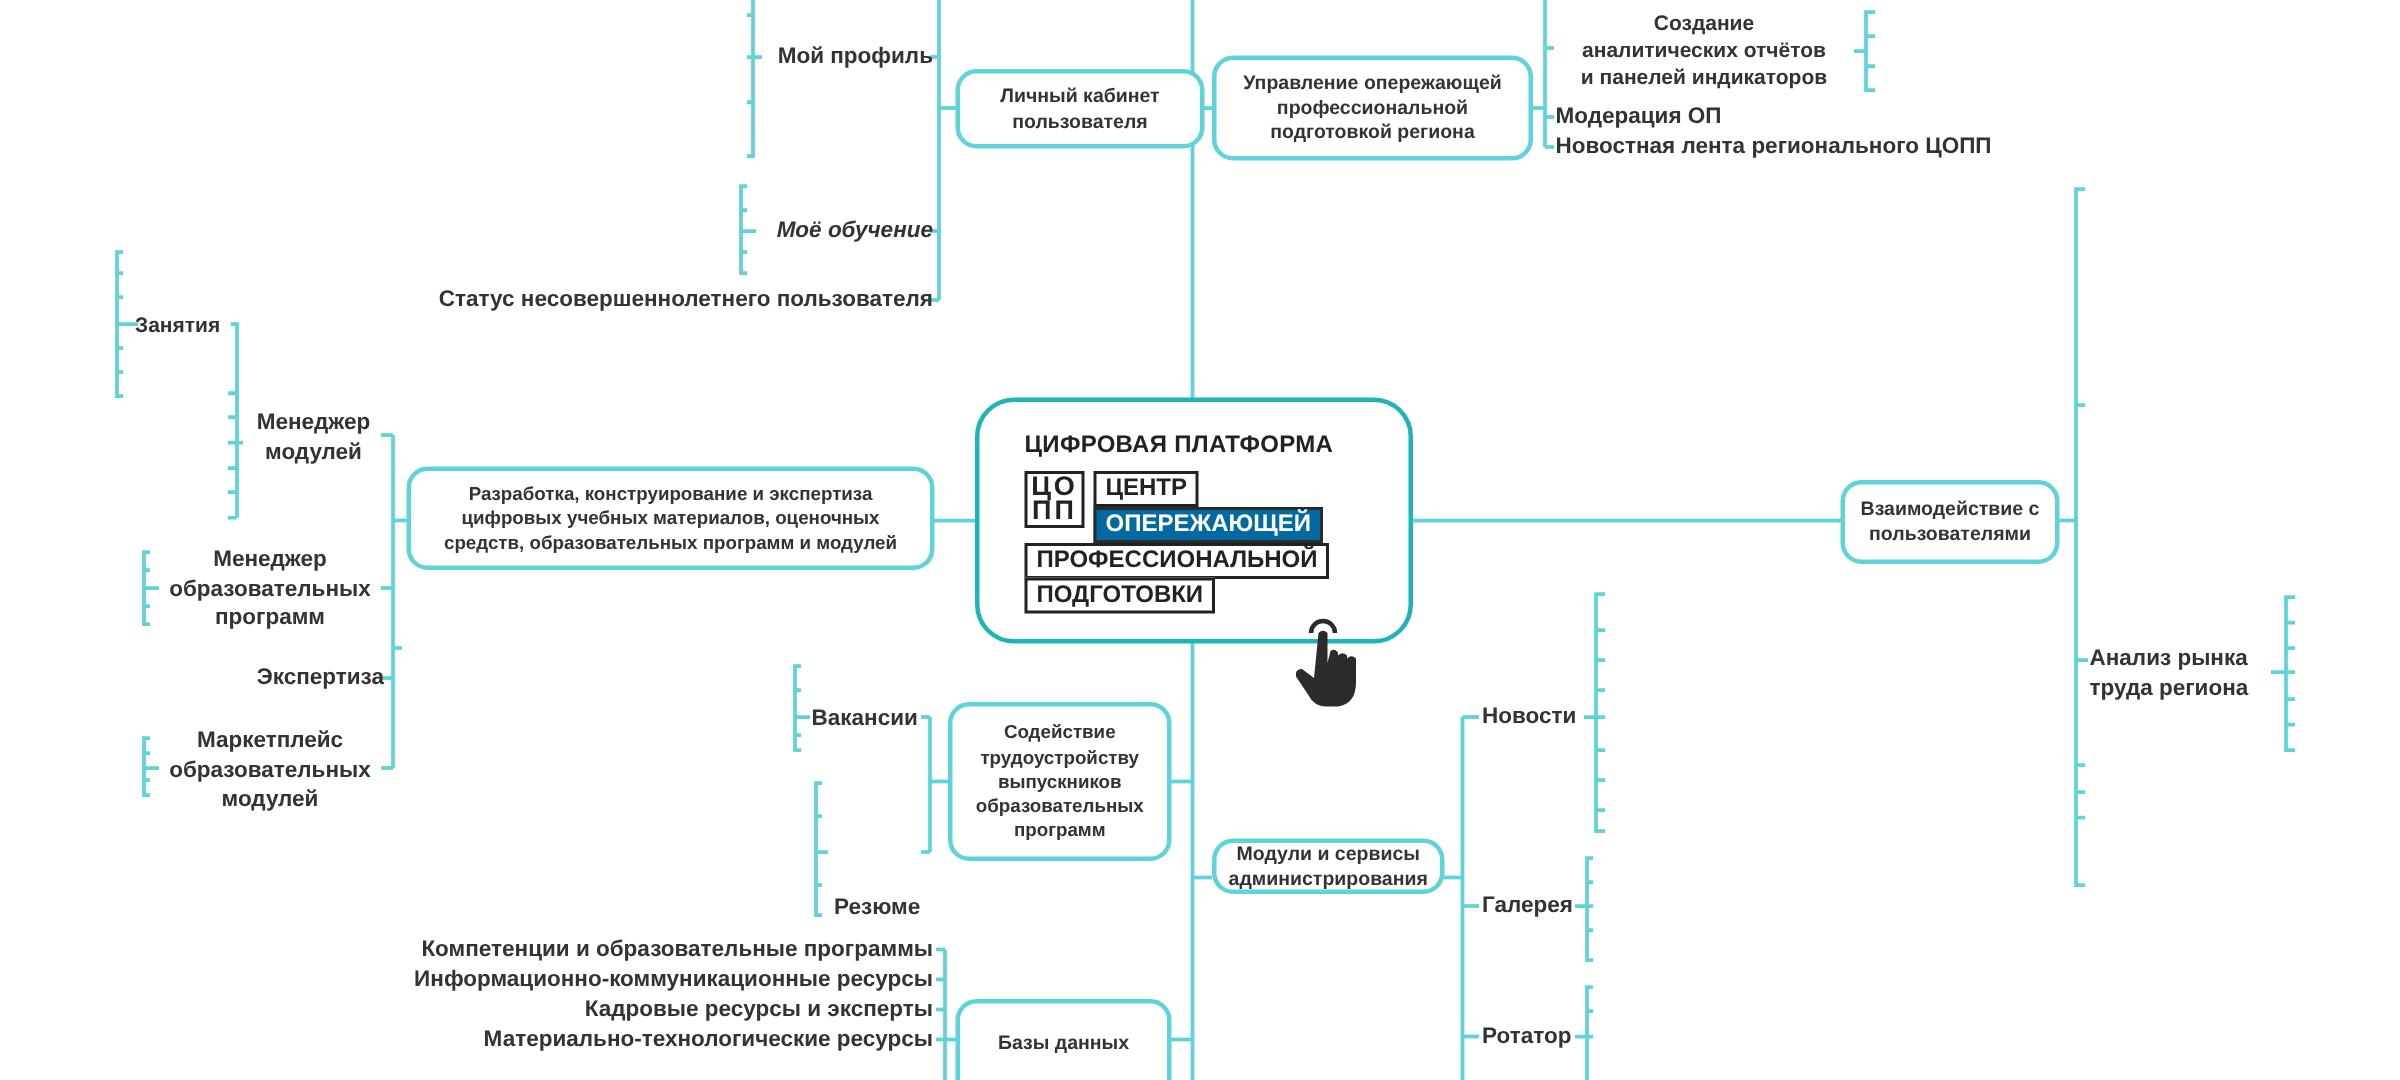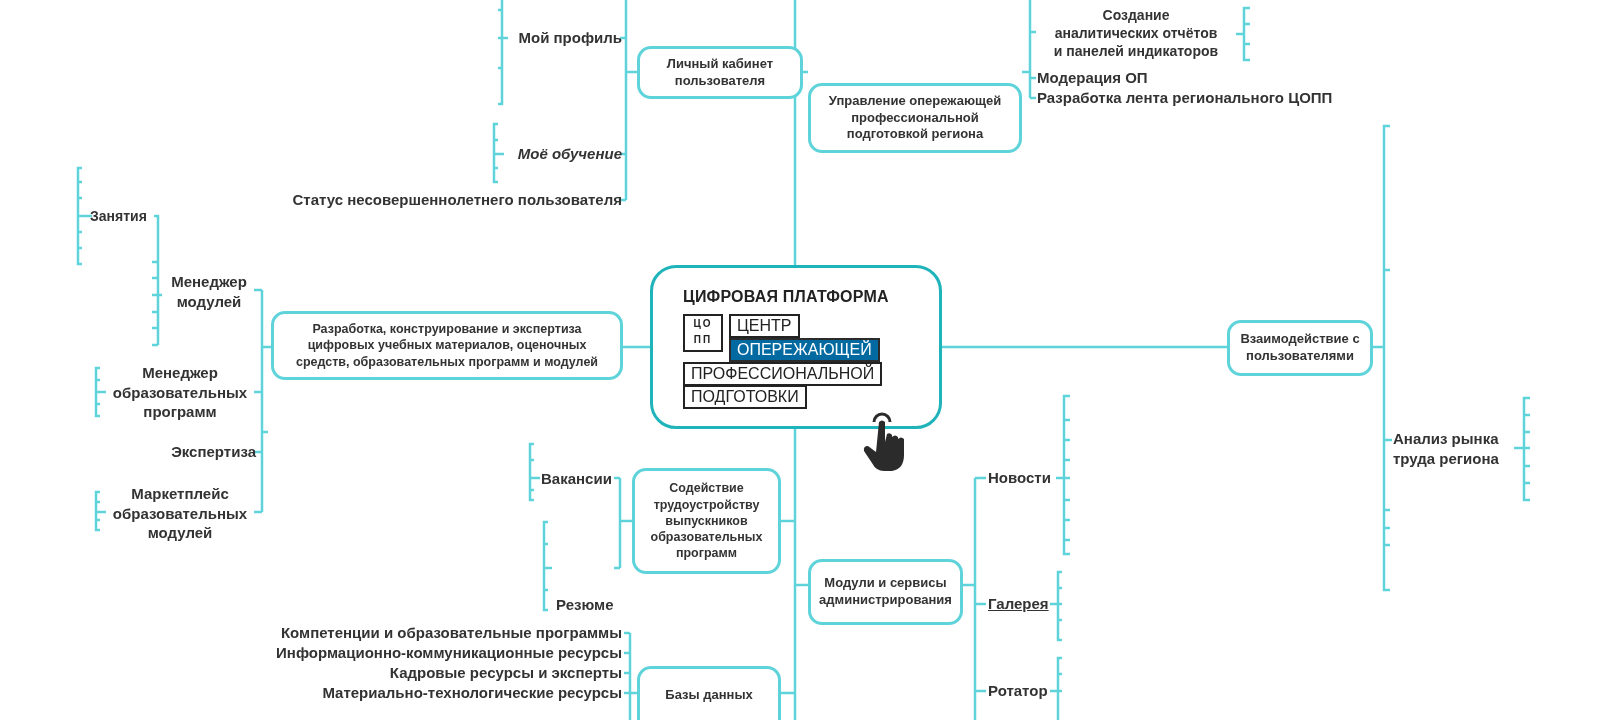--- a/index.html
+++ b/index.html
@@ -25,24 +25,24 @@
   .leaf.c { text-align: center; }
   .central {
     position: absolute; left: 650px; top: 265px; width: 292px; height: 164px;
     box-sizing: border-box; border: 3px solid #1fb3ba; border-radius: 26px;
     background: #fff; cursor: pointer;
   }
   .central .title { position: absolute; left: 30px; top: 20px; font-size: 16px; font-weight: bold; letter-spacing: 0.2px; color: #222; }
   .logo-mark {
     position: absolute; left: 30px; top: 46px; width: 40px; height: 38px;
     border: 2px solid #222; box-sizing: border-box;
-    font-size: 10px; font-weight: bold; line-height: 16px; text-align: center; letter-spacing: 2px; color:#222;
+    font-size: 18px; font-weight: bold; line-height: 16px; text-align: center; letter-spacing: 2px; color:#222;
   }
   .lbox {
-    position: absolute; font-size: 16px; font-weight: normal; padding: 0 6px;
+    position: absolute; font-size: 16px; font-weight: bold; padding: 0 6px;
     border: 2px solid #222; box-sizing: border-box; height: 24px; line-height: 20px; color: #222; background: #fff; text-align: right;
   }
   .lbox.dark { background: #0369a1; color: #fff; border-color: #2b2b2b; }
   .hand { position: absolute; left: 862px; top: 412px; width: 52px; height: 64px; }
 </style>
 </head>
 <body>
 
 <svg id="wires" viewBox="0 0 1600 720">
   <g stroke="#5fd3da" stroke-width="2.5" fill="none">
@@ -129,28 +129,28 @@
   <path d="M12 10 a8 8 0 0 1 16 0" stroke="#2b2b2b" stroke-width="3" fill="none"></path>
   <path d="M17 10 q3-3 6 0 v20 l2-8 q3-2 5 1 l0 2 q3-3 6 0 v2 q3-3 6 0 v16 q0 14-12 16 h-8 q-8 0-12-8 l-8-12 q-1-5 4-5 l8 6 Z" fill="#2b2b2b"></path>
 </svg>
 
 <div class="node" style="left:637px;top:46px;width:166px;height:53px;">Личный кабинет
 пользователя</div>
 <div class="leaf r" style="left:505px;top:28px;width:117px;">Мой профиль</div>
 <div class="leaf r" style="left:500px;top:144px;width:122px;font-style:italic;">Моё обучение</div>
 <div class="leaf r" style="left:240px;top:190px;width:382px;">Статус несовершеннолетнего пользователя</div>
 
-<div class="node" style="left:808px;top:37px;width:214px;height:70px;margin-top:46px;">Управление опережающей
+<div class="node" style="left:808px;top:37px;width:214px;height:70px;">Управление опережающей
 профессиональной
 подготовкой региона</div>
 <div class="leaf c" style="left:1036px;top:6px;width:200px;font-size:14px;">Создание
 аналитических отчётов
 и панелей индикаторов</div>
 <div class="leaf" style="left:1037px;top:68px;">Модерация ОП</div>
-<div class="leaf" style="left:1037px;top:88px;">Разработка лента регионального ЦОПП</div>
+<div class="leaf" style="left:1037px;top:88px;">Новостная лента регионального ЦОПП</div>
 
 <div class="node" style="left:271px;top:311px;width:352px;height:69px;font-size:12.5px;">Разработка, конструирование и экспертиза
 цифровых учебных материалов, оценочных
 средств, образовательных программ и модулей</div>
 <div class="leaf c" style="left:160px;top:272px;width:98px;">Менеджер
 модулей</div>
 <div class="leaf" style="left:90px;top:207px;font-size:14px;">Занятия</div>
 <div class="leaf c" style="left:104px;top:363px;width:152px;">Менеджер
 образовательных
 программ</div>
@@ -166,22 +166,22 @@
 программ</div>
 <div class="leaf" style="left:541px;top:469px;">Вакансии</div>
 <div class="leaf" style="left:556px;top:559px;margin-top:36px;">Резюме</div>
 
 <div class="node" style="left:637px;top:666px;width:144px;height:70px;align-items:flex-start;padding-top:18px;">Базы данных</div>
 <div class="leaf r" style="left:200px;top:623px;width:422px;">Компетенции и образовательные программы</div>
 <div class="leaf r" style="left:200px;top:643px;width:422px;">Информационно-коммуникационные ресурсы</div>
 <div class="leaf r" style="left:200px;top:663px;width:422px;">Кадровые ресурсы и эксперты</div>
 <div class="leaf r" style="left:200px;top:683px;width:422px;">Материально-технологические ресурсы</div>
 
-<div class="node" style="left:808px;top:559px;width:155px;height:66px;">Модули и сервисы
+<div class="node" style="left:808px;top:559px;width:155px;height:37px;">Модули и сервисы
 администрирования</div>
 <div class="leaf" style="left:988px;top:468px;">Новости</div>
-<div class="leaf" style="left:988px;top:594px;text-decoration:underline;">Галерея</div>
+<div class="leaf" style="left:988px;top:594px;">Галерея</div>
 <div class="leaf" style="left:988px;top:681px;">Ротатор</div>
 
 <div class="node" style="left:1227px;top:320px;width:146px;height:56px;">Взаимодействие с
 пользователями</div>
 <div class="leaf" style="left:1393px;top:429px;">Анализ рынка
 труда региона</div>
 
 </body></html>

